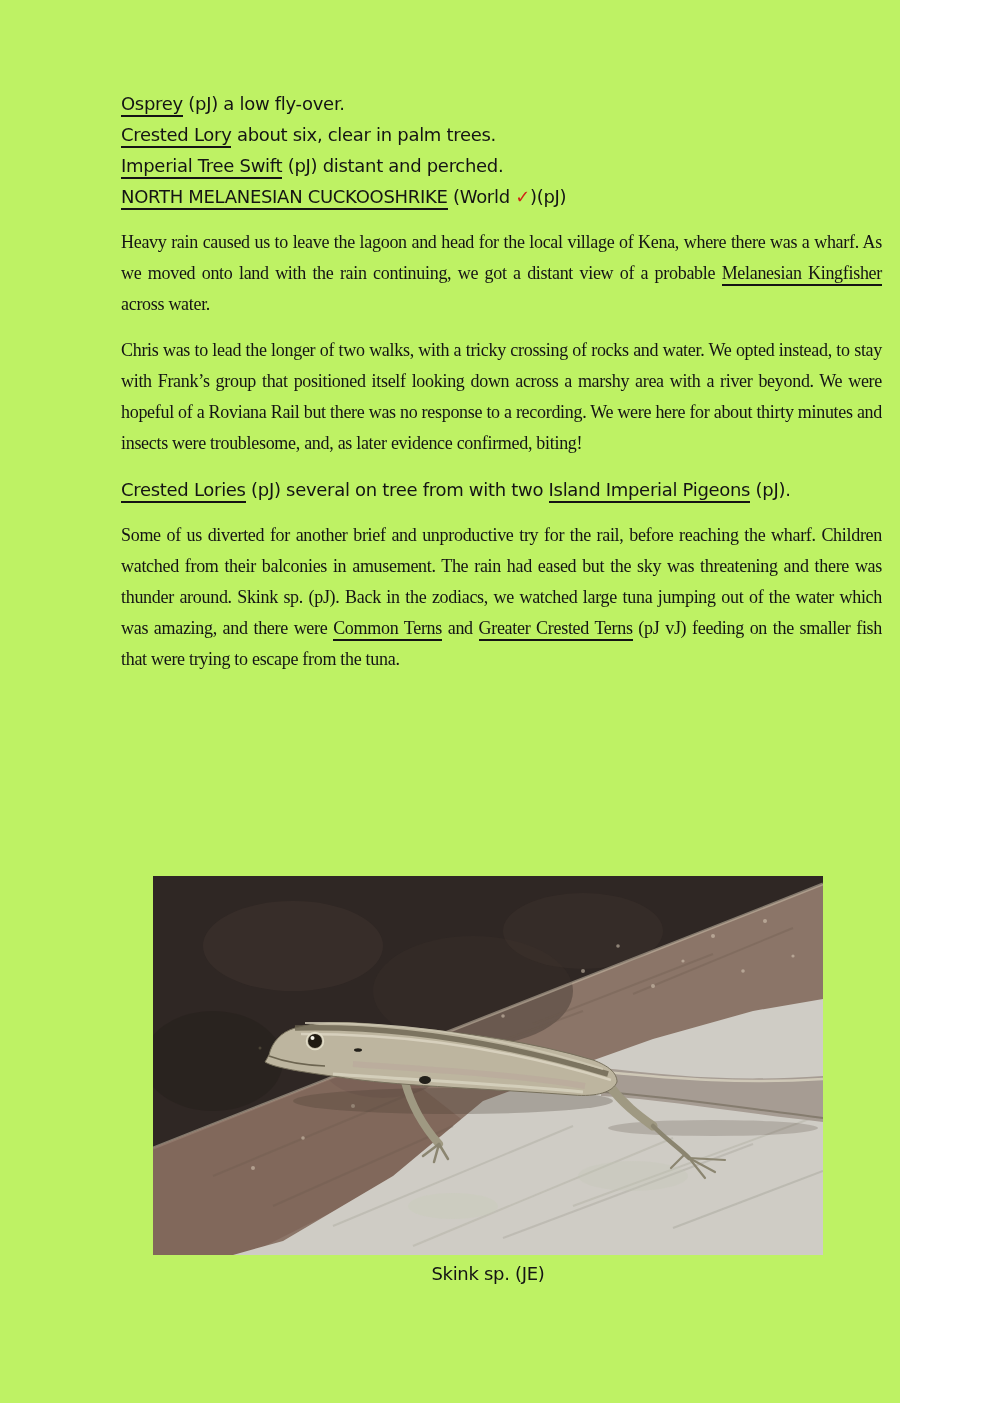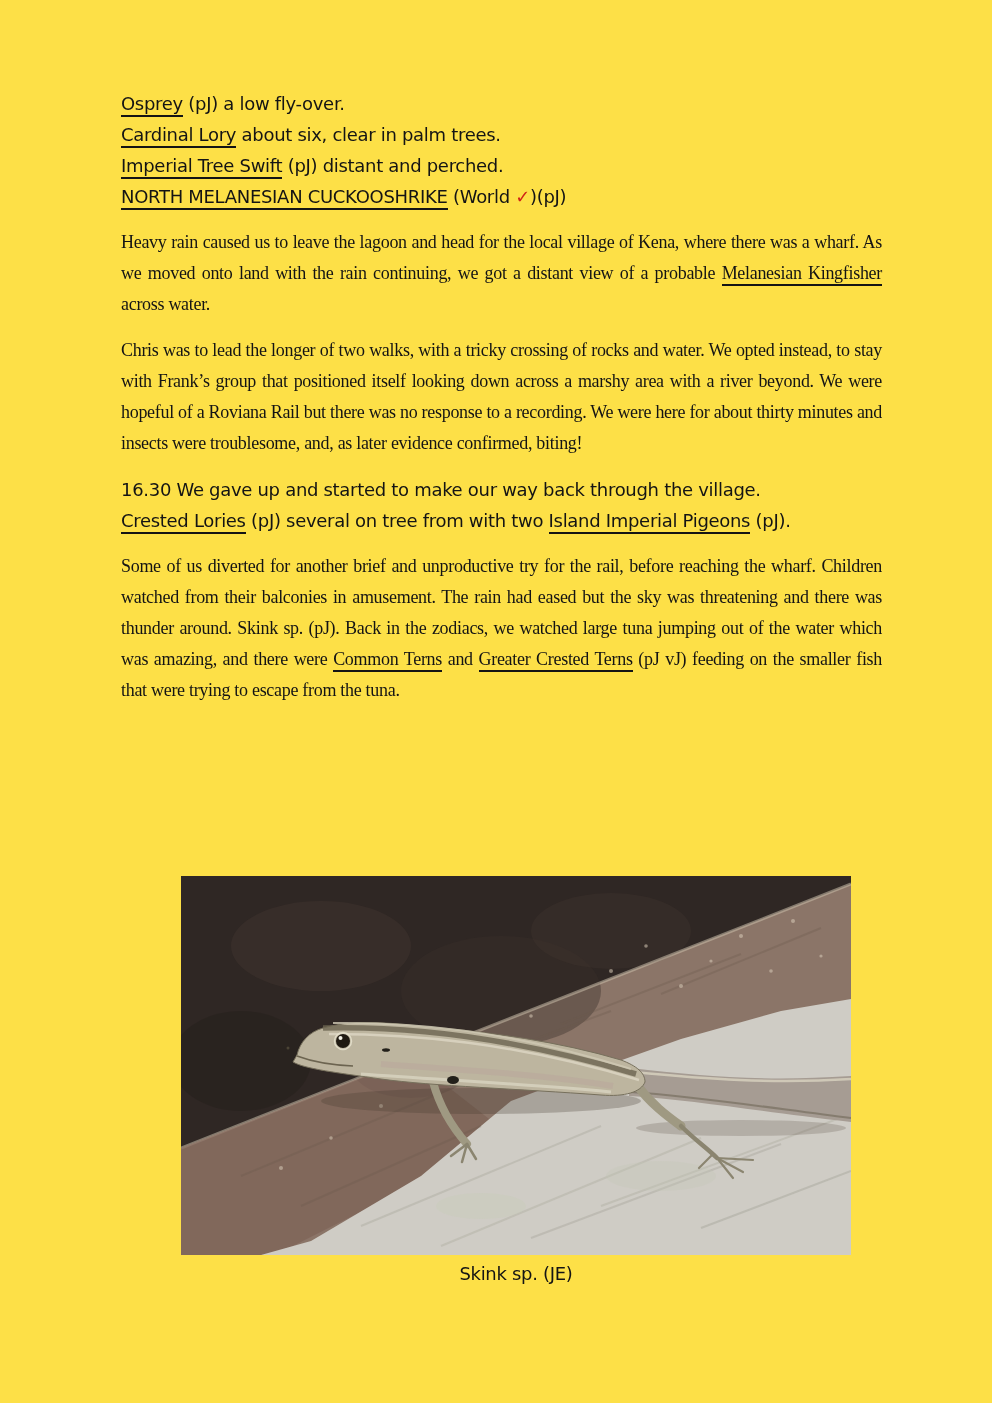--- a/index.html
+++ b/index.html
@@ -1,42 +1,42 @@
 <!DOCTYPE html>
 <html><head>
 <meta charset="utf-8">
 <style>
   * { margin: 0; padding: 0; box-sizing: border-box; }
   html, body { background: #ffffff; }
   .page {
     position: relative;
-    width: 992px;
+    width: 900px;
     height: 1403px;
-    background: #fde047;
+    background: #bef264;
     font-family: "DejaVu Sans", sans-serif;
     color: #141414;
     overflow: hidden;
   }
   .doc-body {
     position: absolute;
     left: 121px;
     top: 88px;
     width: 761px;
     font-size: 18px;
     line-height: 31px;
     letter-spacing: -0.3px;
   }
   .line-block, .para { margin-bottom: 15px; }
   .para.justify { text-align: justify; font-family: Liberation Serif, serif; }
   .line { white-space: nowrap; }
   .u { border-bottom: 2px solid #141414; padding-bottom: 0.5px; }
   .red { color: #d02318; font-weight: bold; }
   figure.photo-figure {
     position: absolute;
-    left: 181px;
+    left: 153px;
     top: 876px;
     width: 670px;
   }
   .photo {
     width: 670px;
     height: 379px;
     overflow: hidden;
   }
   .photo svg { display: block; width: 670px; height: 379px; }
   figcaption {
@@ -49,28 +49,27 @@
   }
 </style>
 </head>
 <body>
 
 <div class="page">
 
   <div class="doc-body" id="doc-body">
       <div class="line-block">
         <div class="line"><span class="u">Osprey</span><span> (pJ) a low fly-over.</span></div>
-        <div class="line"><span class="u">Cardinal Lory</span><span> about six, clear in palm trees.</span></div>
+        <div class="line"><span class="u">Crested Lory</span><span> about six, clear in palm trees.</span></div>
         <div class="line"><span class="u">Imperial Tree Swift</span><span> (pJ) distant and perched.</span></div>
         <div class="line"><span class="u">NORTH MELANESIAN CUCKOOSHRIKE</span><span> (World </span><span class="red">✓</span><span>)(pJ)</span></div>
       </div>
       <p class="para justify"><span>Heavy rain caused us to leave the lagoon and head for the local village of Kena, where there was a wharf. As we moved onto land with the rain continuing, we got a distant view of a probable </span><span class="u">Melanesian Kingfisher</span><span> across water.</span></p>
       <p class="para justify"><span>Chris was to lead the longer of two walks, with a tricky crossing of rocks and water. We opted instead, to stay with Frank’s group that positioned itself looking down across a marshy area with a river beyond. We were hopeful of a Roviana Rail but there was no response to a recording. We were here for about thirty minutes and insects were troublesome, and, as later evidence confirmed, biting!</span></p>
       <div class="line-block">
-        <div class="line"><span>16.30 We gave up and started to make our way back through the village.</span></div>
         <div class="line"><span class="u">Crested Lories</span><span> (pJ) several on tree from with two </span><span class="u">Island Imperial Pigeons</span><span> (pJ).</span></div>
       </div>
       <p class="para justify"><span>Some of us diverted for another brief and unproductive try for the rail, before reaching the wharf. Children watched from their balconies in amusement.  The rain had eased but the sky was threatening and there was thunder around. Skink sp. (pJ). Back in the zodiacs, we watched large tuna jumping out of the water which was amazing, and there were </span><span class="u">Common Terns</span><span> and </span><span class="u">Greater Crested Terns</span><span> (pJ vJ) feeding on the smaller fish that were trying to escape from the tuna.</span></p>
     </div>
 
   <figure class="photo-figure">
     <div class="photo" role="img" aria-label="Skink lizard resting across weathered wooden planks with a dark background">
       <svg viewBox="0 0 670 379" preserveAspectRatio="none">
 
         <rect x="0" y="0" width="670" height="379" fill="#8b7568"></rect>

